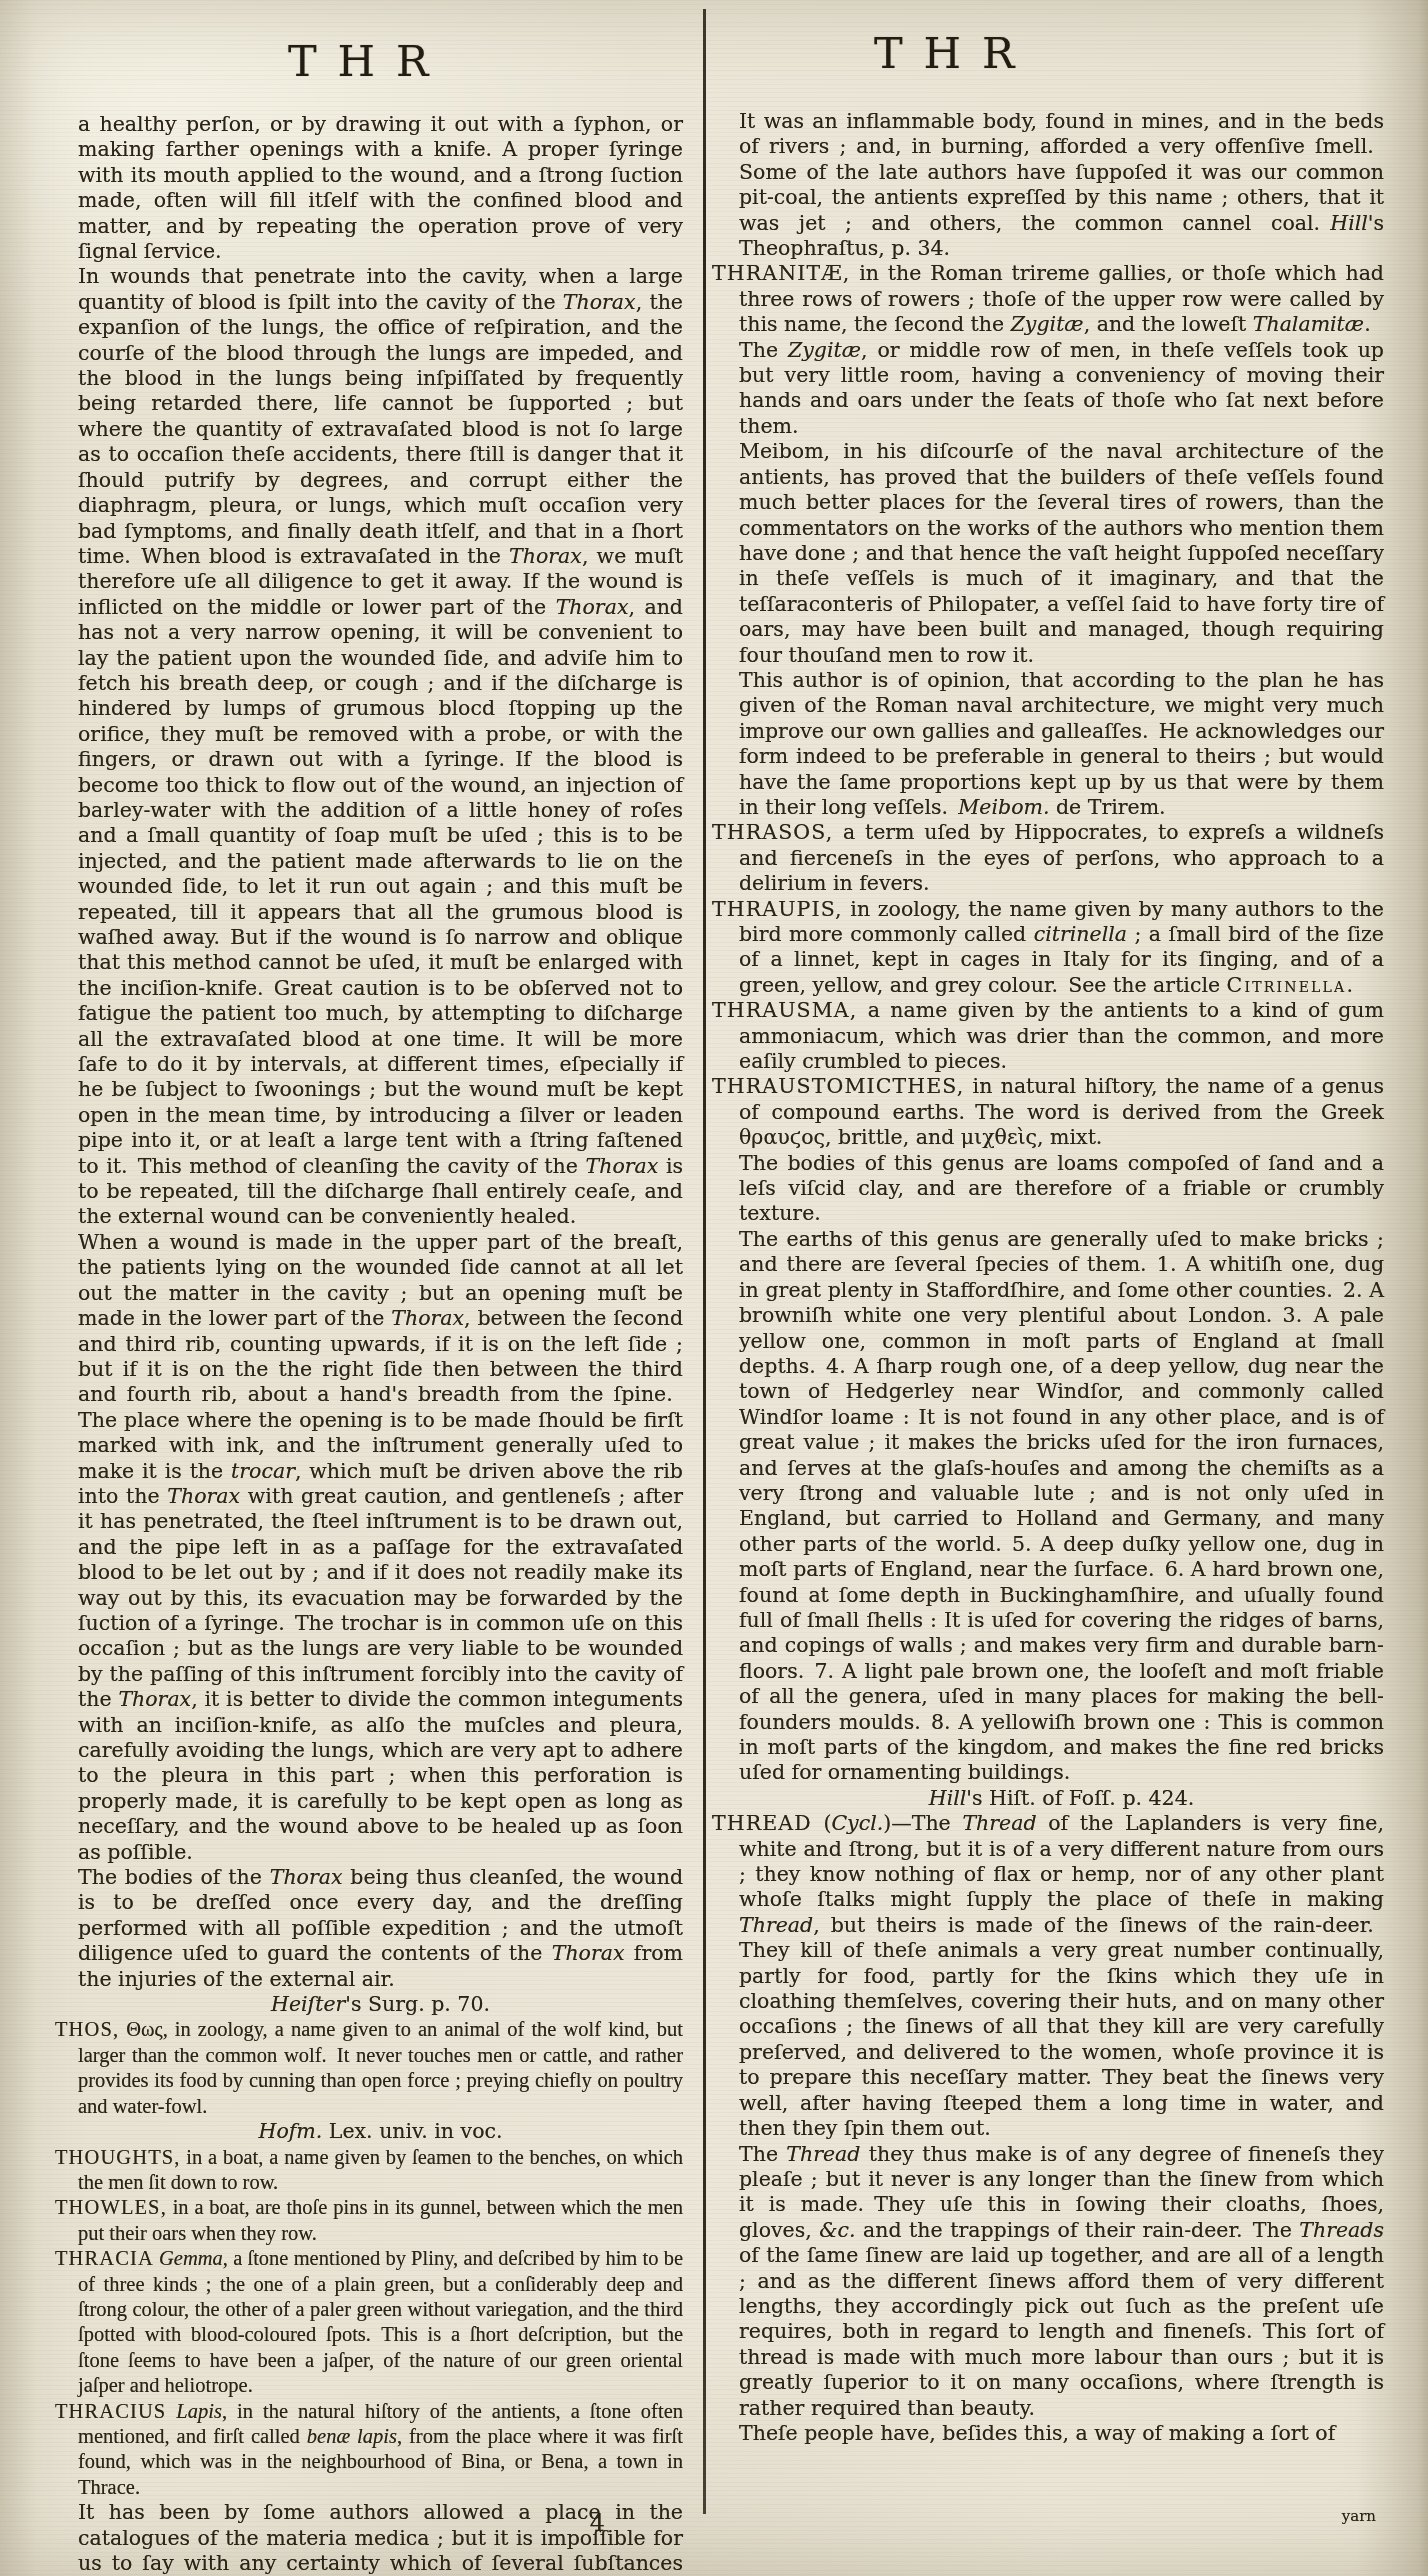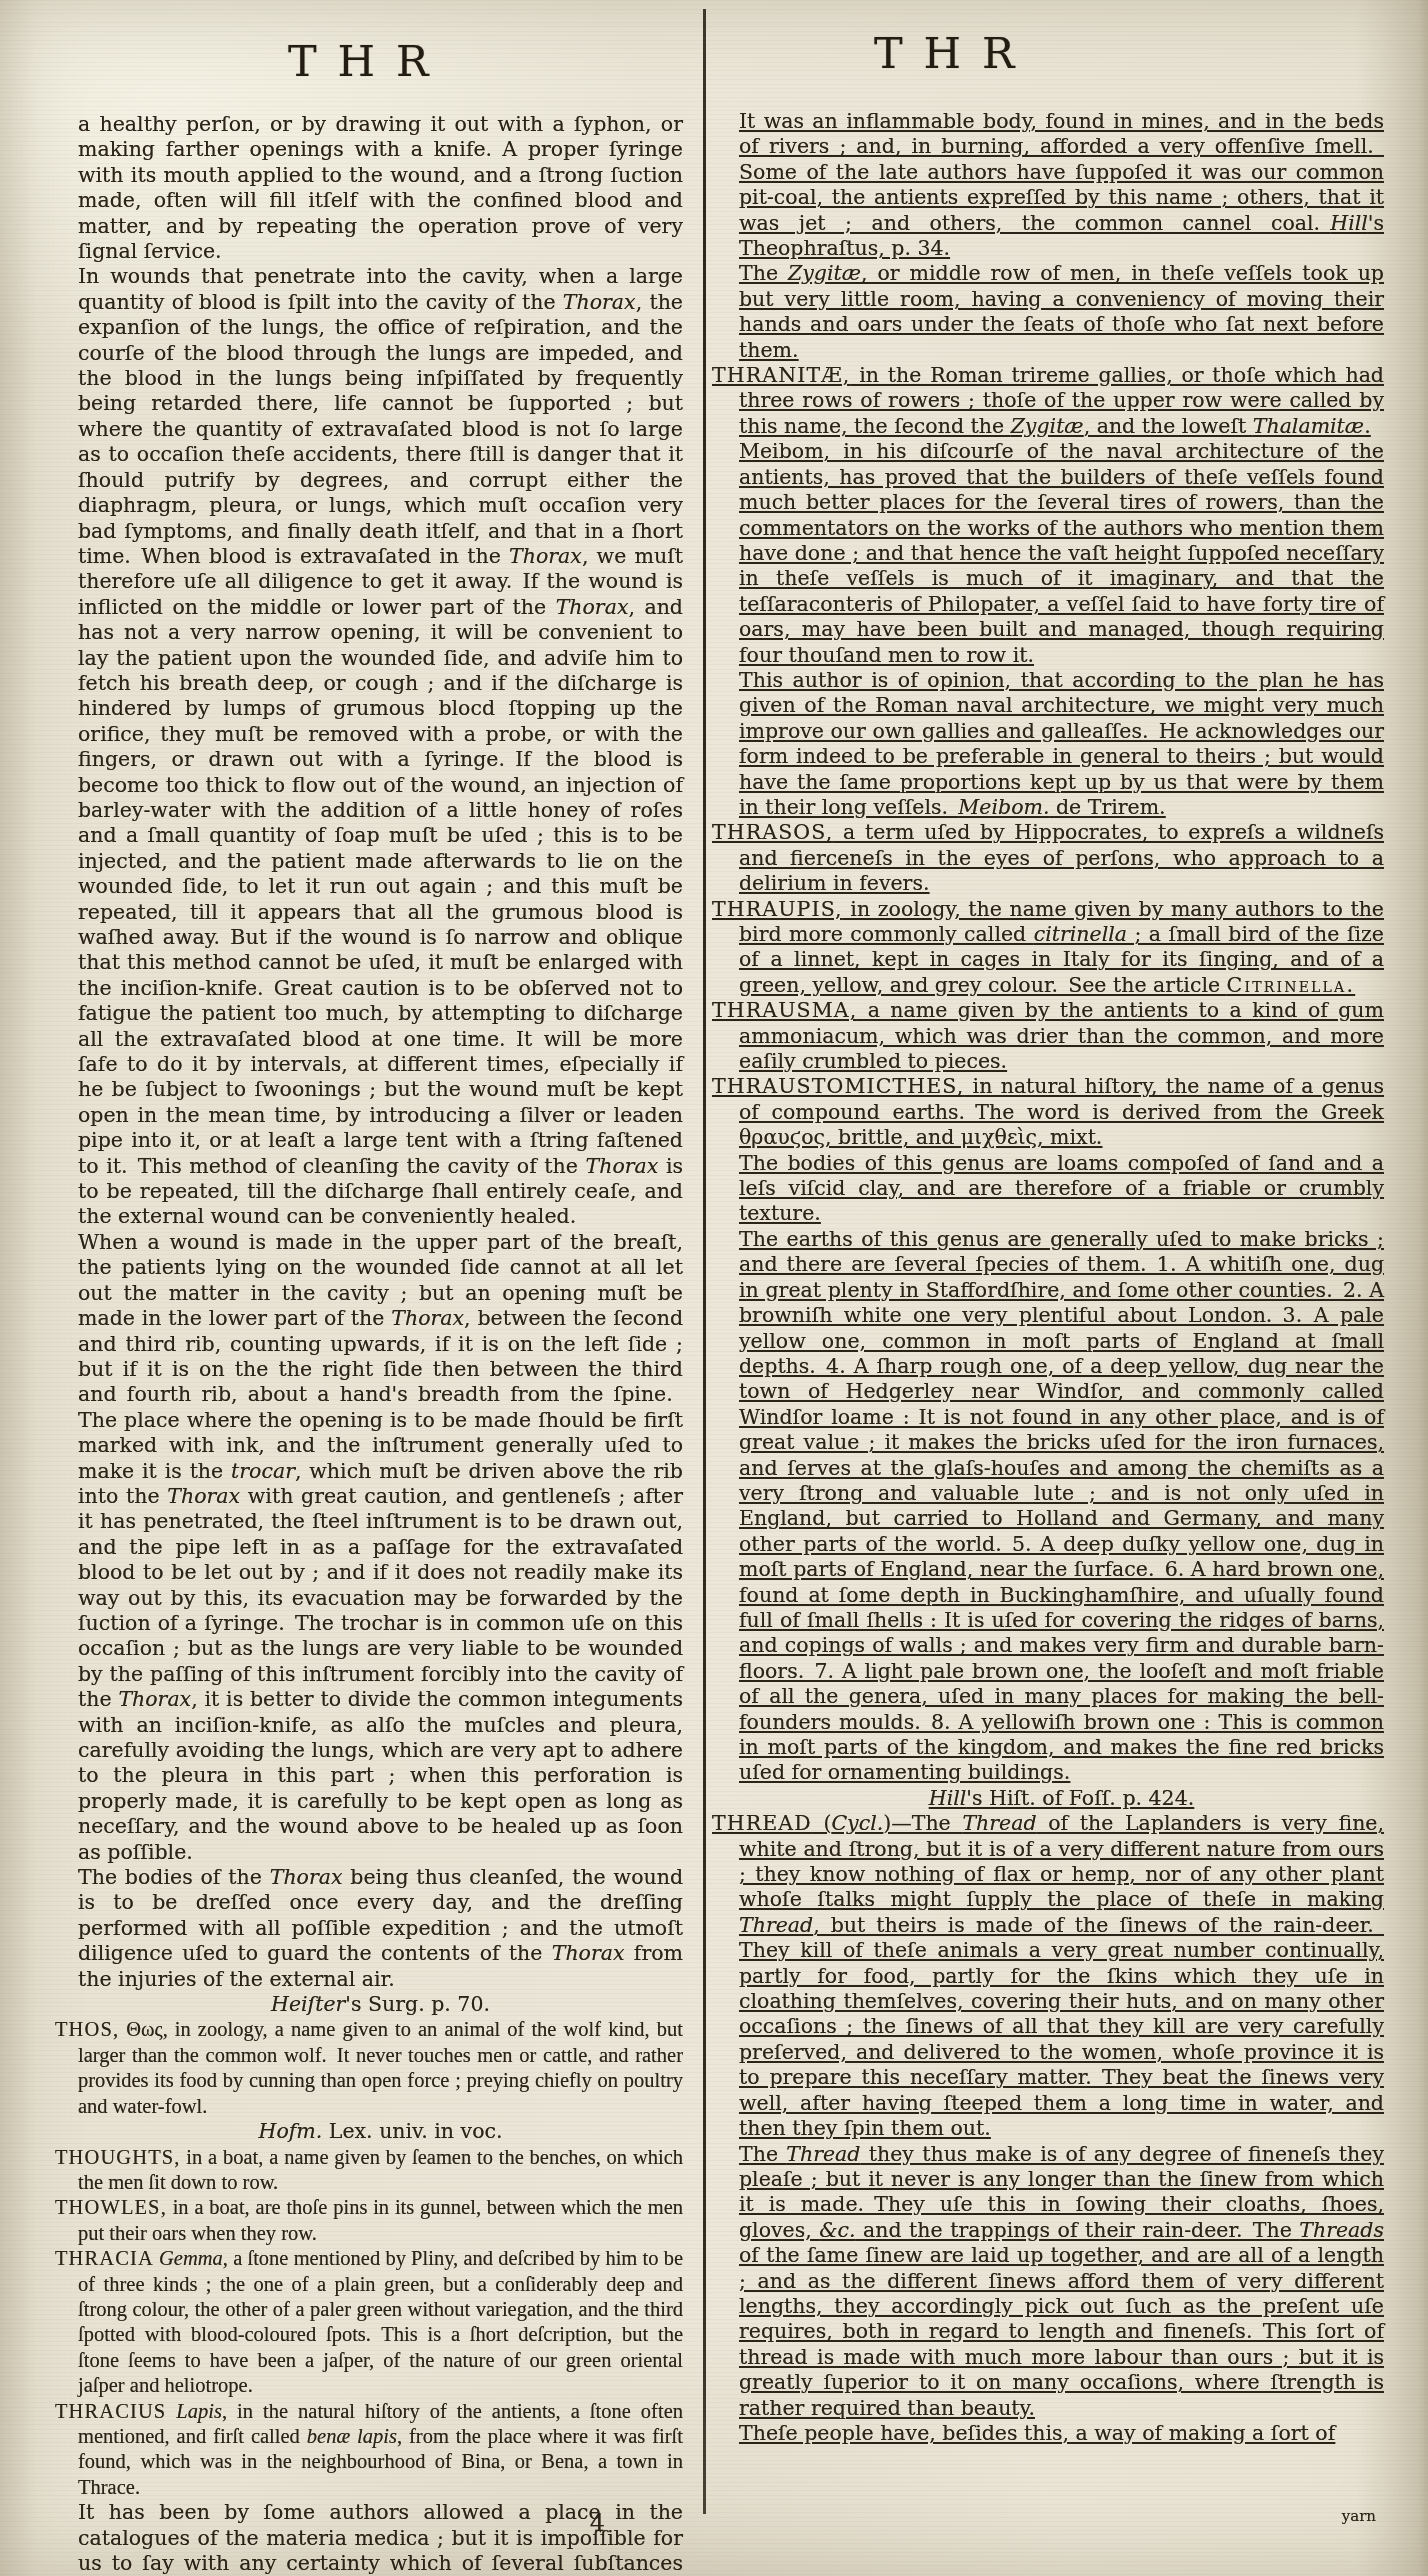--- a/index.html
+++ b/index.html
@@ -40,21 +40,21 @@
   }
   .column {
     position: absolute;
     font-size: 20.5px;
     line-height: 25.4px;
     color: #2b2317;
     text-align: justify;
     text-shadow: 0 0 0.4px rgba(43,35,23,0.55);
   }
   .column.left  { left: 55px;  top: 112px; width: 628px; padding-left: 23px; box-sizing: border-box; }
-  .column.right { left: 712px; top: 109px; width: 672px; padding-left: 27px; box-sizing: border-box; text-decoration: underline; }
+  .column.right { left: 712px; top: 109px; width: 672px; padding-left: 27px; box-sizing: border-box; }
   .block { margin: 0; }
   .column.left  .entry { text-indent: -23px; font-family: Liberation Serif, serif; }
   .column.right .entry { text-indent: -27px; }
   .cite { text-align: center; }
   .i  { font-style: italic; }
   .sc { font-variant: small-caps; letter-spacing: 2.2px; }
   .hw { letter-spacing: 1.1px; }
   .signature-mark {
     position: absolute;
     left: 578px; top: 2509px; width: 39px;
@@ -88,22 +88,22 @@
       <div class="block entry"><span class="hw">THOS,</span><span> Θως, in zoology, a name given to an animal of the wolf kind, but larger than the common wolf. It never touches men or cattle, and rather provides its food by cunning than open force ; preying chiefly on poultry and water-fowl.</span></div>
       <div class="block cite"><span class="i">Hofm.</span><span> Lex. univ. in voc.</span></div>
       <div class="block entry"><span class="hw">THOUGHTS,</span><span> in a boat, a name given by ſeamen to the benches, on which the men ſit down to row.</span></div>
       <div class="block entry"><span class="hw">THOWLES,</span><span> in a boat, are thoſe pins in its gunnel, between which the men put their oars when they row.</span></div>
       <div class="block entry"><span class="hw">THRACIA</span><span class="i"> Gemma</span><span>, a ſtone mentioned by Pliny, and deſcribed by him to be of three kinds ; the one of a plain green, but a conſiderably deep and ſtrong colour, the other of a paler green without variegation, and the third ſpotted with blood-coloured ſpots. This is a ſhort deſcription, but the ſtone ſeems to have been a jaſper, of the nature of our green oriental jaſper and heliotrope.</span></div>
       <div class="block entry"><span class="hw">THRACIUS</span><span class="i"> Lapis</span><span>, in the natural hiſtory of the antients, a ſtone often mentioned, and firſt called </span><span class="i">benæ lapis</span><span>, from the place where it was firſt found, which was in the neighbourhood of Bina, or Bena, a town in Thrace.</span></div>
       <div class="block para"><span>It has been by ſome authors allowed a place in the catalogues of the materia medica ; but it is impoſſible for us to ſay with any certainty which of ſeveral ſubſtances now known (which all anſwer in ſome degree to the accounts left us of it) is the real body they meant by that name.</span></div>
     </div>
   <div class="column right">
       <div class="block para"><span>It was an inflammable body, found in mines, and in the beds of rivers ; and, in burning, afforded a very offenſive ſmell. Some of the late authors have ſuppoſed it was our common pit-coal, the antients expreſſed by this name ; others, that it was jet ; and others, the common cannel coal. </span><span class="i">Hill</span><span>'s Theophraſtus, p. 34.</span></div>
+      <div class="block entry"><span class="hw">THRANITÆ,</span><span> in the Roman trireme gallies, or thoſe which had three rows of rowers ; thoſe of the upper row were called by this name, the ſecond the </span><span class="i">Zygitæ</span><span>, and the loweſt </span><span class="i">Thalamitæ</span><span>.</span></div>
       <div class="block para"><span>The </span><span class="i">Zygitæ</span><span>, or middle row of men, in theſe veſſels took up but very little room, having a conveniency of moving their hands and oars under the ſeats of thoſe who ſat next before them.</span></div>
-      <div class="block entry"><span class="hw">THRANITÆ,</span><span> in the Roman trireme gallies, or thoſe which had three rows of rowers ; thoſe of the upper row were called by this name, the ſecond the </span><span class="i">Zygitæ</span><span>, and the loweſt </span><span class="i">Thalamitæ</span><span>.</span></div>
       <div class="block para"><span>Meibom, in his diſcourſe of the naval architecture of the antients, has proved that the builders of theſe veſſels found much better places for the ſeveral tires of rowers, than the commentators on the works of the authors who mention them have done ; and that hence the vaſt height ſuppoſed neceſſary in theſe veſſels is much of it imaginary, and that the teſſaraconteris of Philopater, a veſſel ſaid to have forty tire of oars, may have been built and managed, though requiring four thouſand men to row it.</span></div>
       <div class="block para"><span>This author is of opinion, that according to the plan he has given of the Roman naval architecture, we might very much improve our own gallies and galleaſſes. He acknowledges our form indeed to be preferable in general to theirs ; but would have the ſame proportions kept up by us that were by them in their long veſſels. </span><span class="i">Meibom.</span><span> de Trirem.</span></div>
       <div class="block entry"><span class="hw">THRASOS,</span><span> a term uſed by Hippocrates, to expreſs a wildneſs and fierceneſs in the eyes of perſons, who approach to a delirium in fevers.</span></div>
       <div class="block entry"><span class="hw">THRAUPIS,</span><span> in zoology, the name given by many authors to the bird more commonly called </span><span class="i">citrinella</span><span> ; a ſmall bird of the ſize of a linnet, kept in cages in Italy for its ſinging, and of a green, yellow, and grey colour. See the article </span><span class="sc">Citrinella.</span></div>
       <div class="block entry"><span class="hw">THRAUSMA,</span><span> a name given by the antients to a kind of gum ammoniacum, which was drier than the common, and more eaſily crumbled to pieces.</span></div>
       <div class="block entry"><span class="hw">THRAUSTOMICTHES,</span><span> in natural hiſtory, the name of a genus of compound earths. The word is derived from the Greek θραυϛος, brittle, and μιχθεὶς, mixt.</span></div>
       <div class="block para"><span>The bodies of this genus are loams compoſed of ſand and a leſs viſcid clay, and are therefore of a friable or crumbly texture.</span></div>
       <div class="block para"><span>The earths of this genus are generally uſed to make bricks ; and there are ſeveral ſpecies of them. 1. A whitiſh one, dug in great plenty in Staffordſhire, and ſome other counties. 2. A browniſh white one very plentiful about London. 3. A pale yellow one, common in moſt parts of England at ſmall depths. 4. A ſharp rough one, of a deep yellow, dug near the town of Hedgerley near Windſor, and commonly called Windſor loame : It is not found in any other place, and is of great value ; it makes the bricks uſed for the iron furnaces, and ſerves at the glaſs-houſes and among the chemiſts as a very ſtrong and valuable lute ; and is not only uſed in England, but carried to Holland and Germany, and many other parts of the world. 5. A deep duſky yellow one, dug in moſt parts of England, near the ſurface. 6. A hard brown one, found at ſome depth in Buckinghamſhire, and uſually found full of ſmall ſhells : It is uſed for covering the ridges of barns, and copings of walls ; and makes very firm and durable barn-floors. 7. A light pale brown one, the looſeſt and moſt friable of all the genera, uſed in many places for making the bell-founders moulds. 8. A yellowiſh brown one : This is common in moſt parts of the kingdom, and makes the fine red bricks uſed for ornamenting buildings.</span></div>
       <div class="block cite"><span class="i">Hill</span><span>'s Hiſt. of Foſſ. p. 424.</span></div>
       <div class="block entry"><span class="hw">THREAD</span><span> (</span><span class="i">Cycl.</span><span>)—The </span><span class="i">Thread</span><span> of the Laplanders is very fine, white and ſtrong, but it is of a very different nature from ours ; they know nothing of flax or hemp, nor of any other plant whoſe ſtalks might ſupply the place of theſe in making </span><span class="i">Thread</span><span>, but theirs is made of the ſinews of the rain-deer. They kill of theſe animals a very great number continually, partly for food, partly for the ſkins which they uſe in cloathing themſelves, covering their huts, and on many other occaſions ; the ſinews of all that they kill are very carefully preſerved, and delivered to the women, whoſe province it is to prepare this neceſſary matter. They beat the ſinews very well, after having ſteeped them a long time in water, and then they ſpin them out.</span></div>

